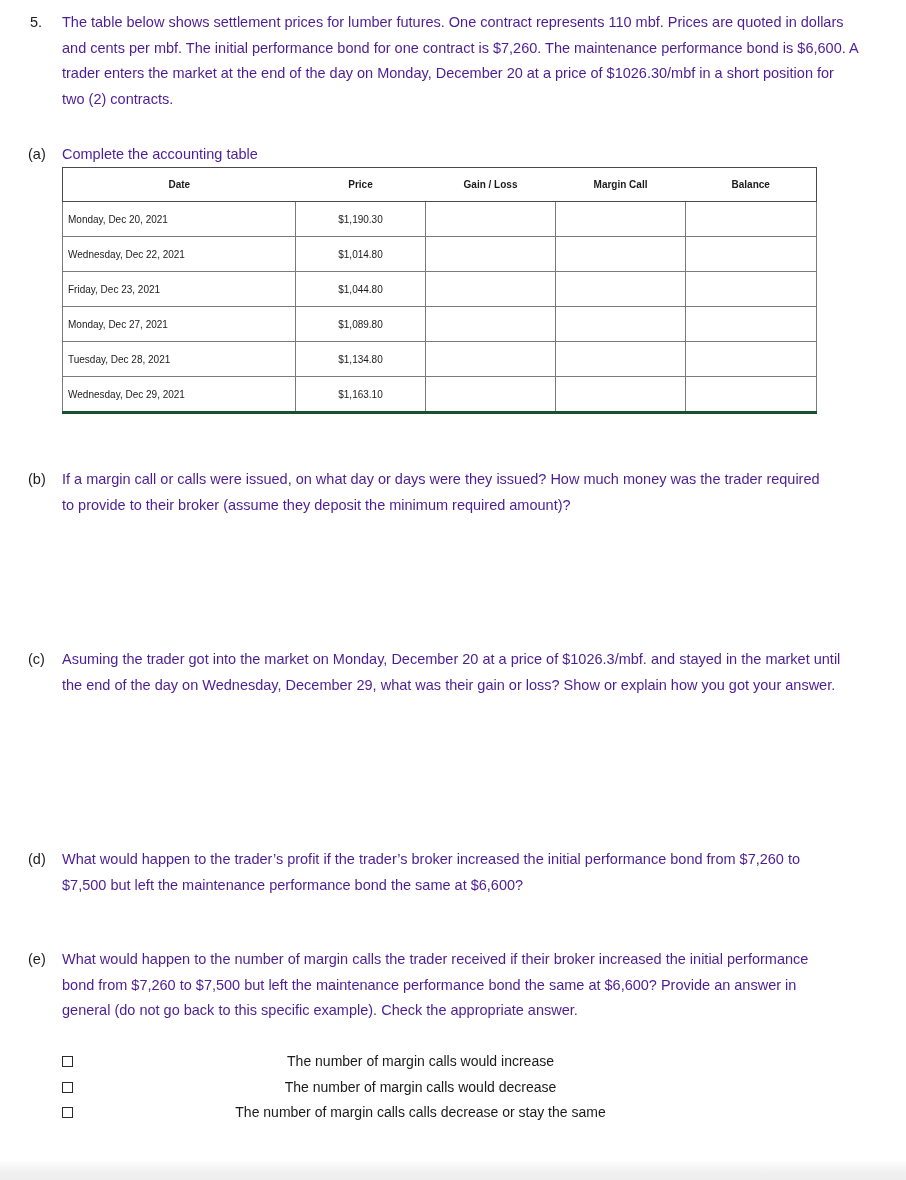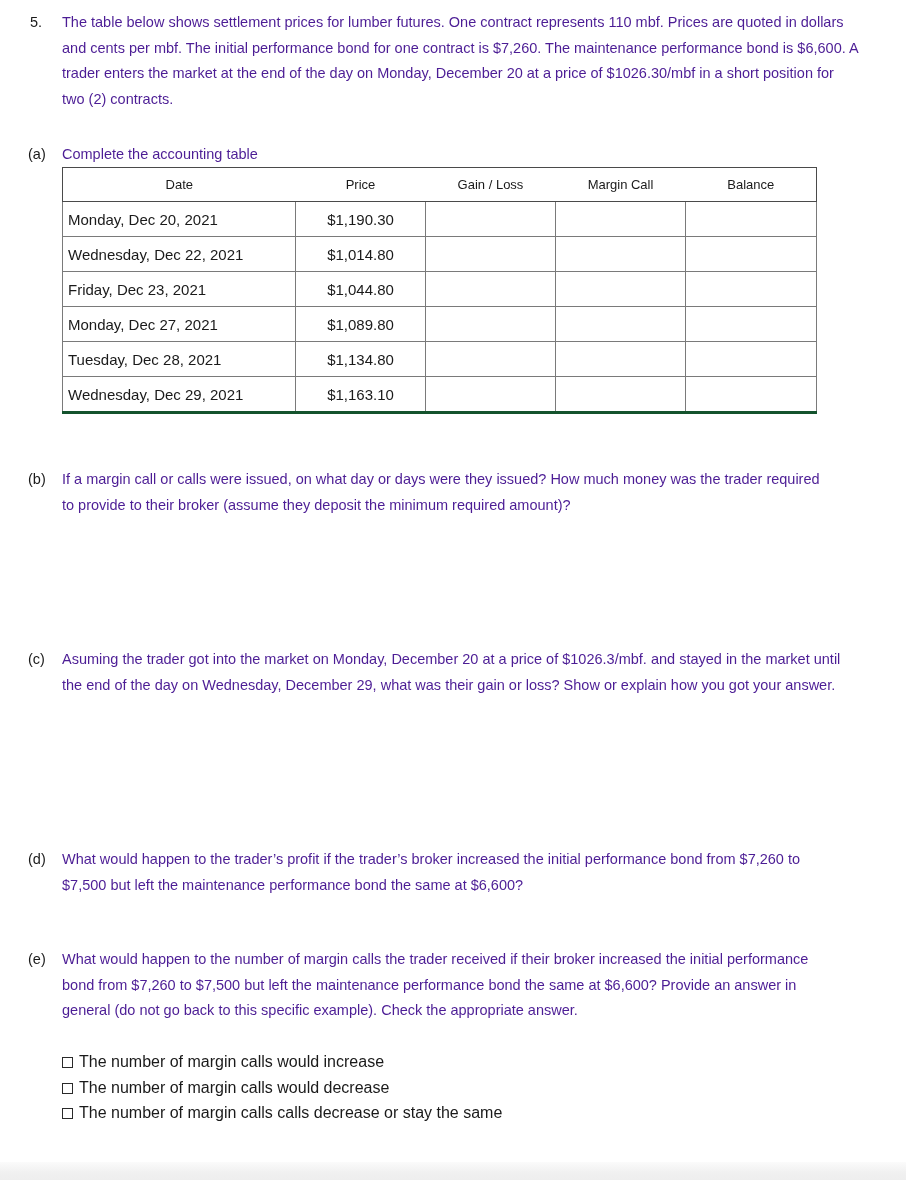--- a/index.html
+++ b/index.html
@@ -126,56 +126,57 @@
   table.acct col.c-price   { width: 130px; }
   table.acct col.c-gain    { width: 130px; }
   table.acct col.c-margin  { width: 130px; }
   table.acct col.c-balance { width: 131px; }
 
   table.acct thead th {
     border: 1px solid #4a4a4a;
     border-left: none;
     border-right: none;
     height: 33px;
-    font-weight: normal;
+    font-weight: bold;
     text-align: center;
     vertical-align: middle;
-    font-size: 13px;
+    font-size: 10px;
     padding: 0;
   }
   table.acct thead th:first-child { border-left: 1px solid #4a4a4a; }
   table.acct thead th:last-child  { border-right: 1px solid #4a4a4a; }
 
   table.acct tbody td {
     border: 1px solid #7a7a7a;
     height: 34px;
     padding: 0 6px;
     vertical-align: middle;
-    font-size: 15px;
+    font-size: 10px;
   }
   table.acct tbody td.date-cell  { text-align: left; padding-left: 5px; }
   table.acct tbody td.price-cell { text-align: center; }
   table.acct tbody td.blank-cell { text-align: center; }
 
   table.acct tbody tr:last-child td { border-bottom: 3px solid #14532d; }
 
   
   .options {
     position: absolute;
     left: 62px;
     top: 1049px;
     width: 700px;
   }
   .option-row {
     display: flex;
     align-items: baseline;
     height: 25.5px;
-    font-size: 16px;
+    font-size: 14px;
     line-height: 25.5px;
     color: #1a1a1a;
+    text-align: center;
   }
   .checkbox-glyph {
     flex: 0 0 auto;
     display: inline-block;
     width: 11px;
     height: 11px;
     border: 1.4px solid #2a2a2a;
     margin-right: 6px;
     position: relative;
     top: 1px;

